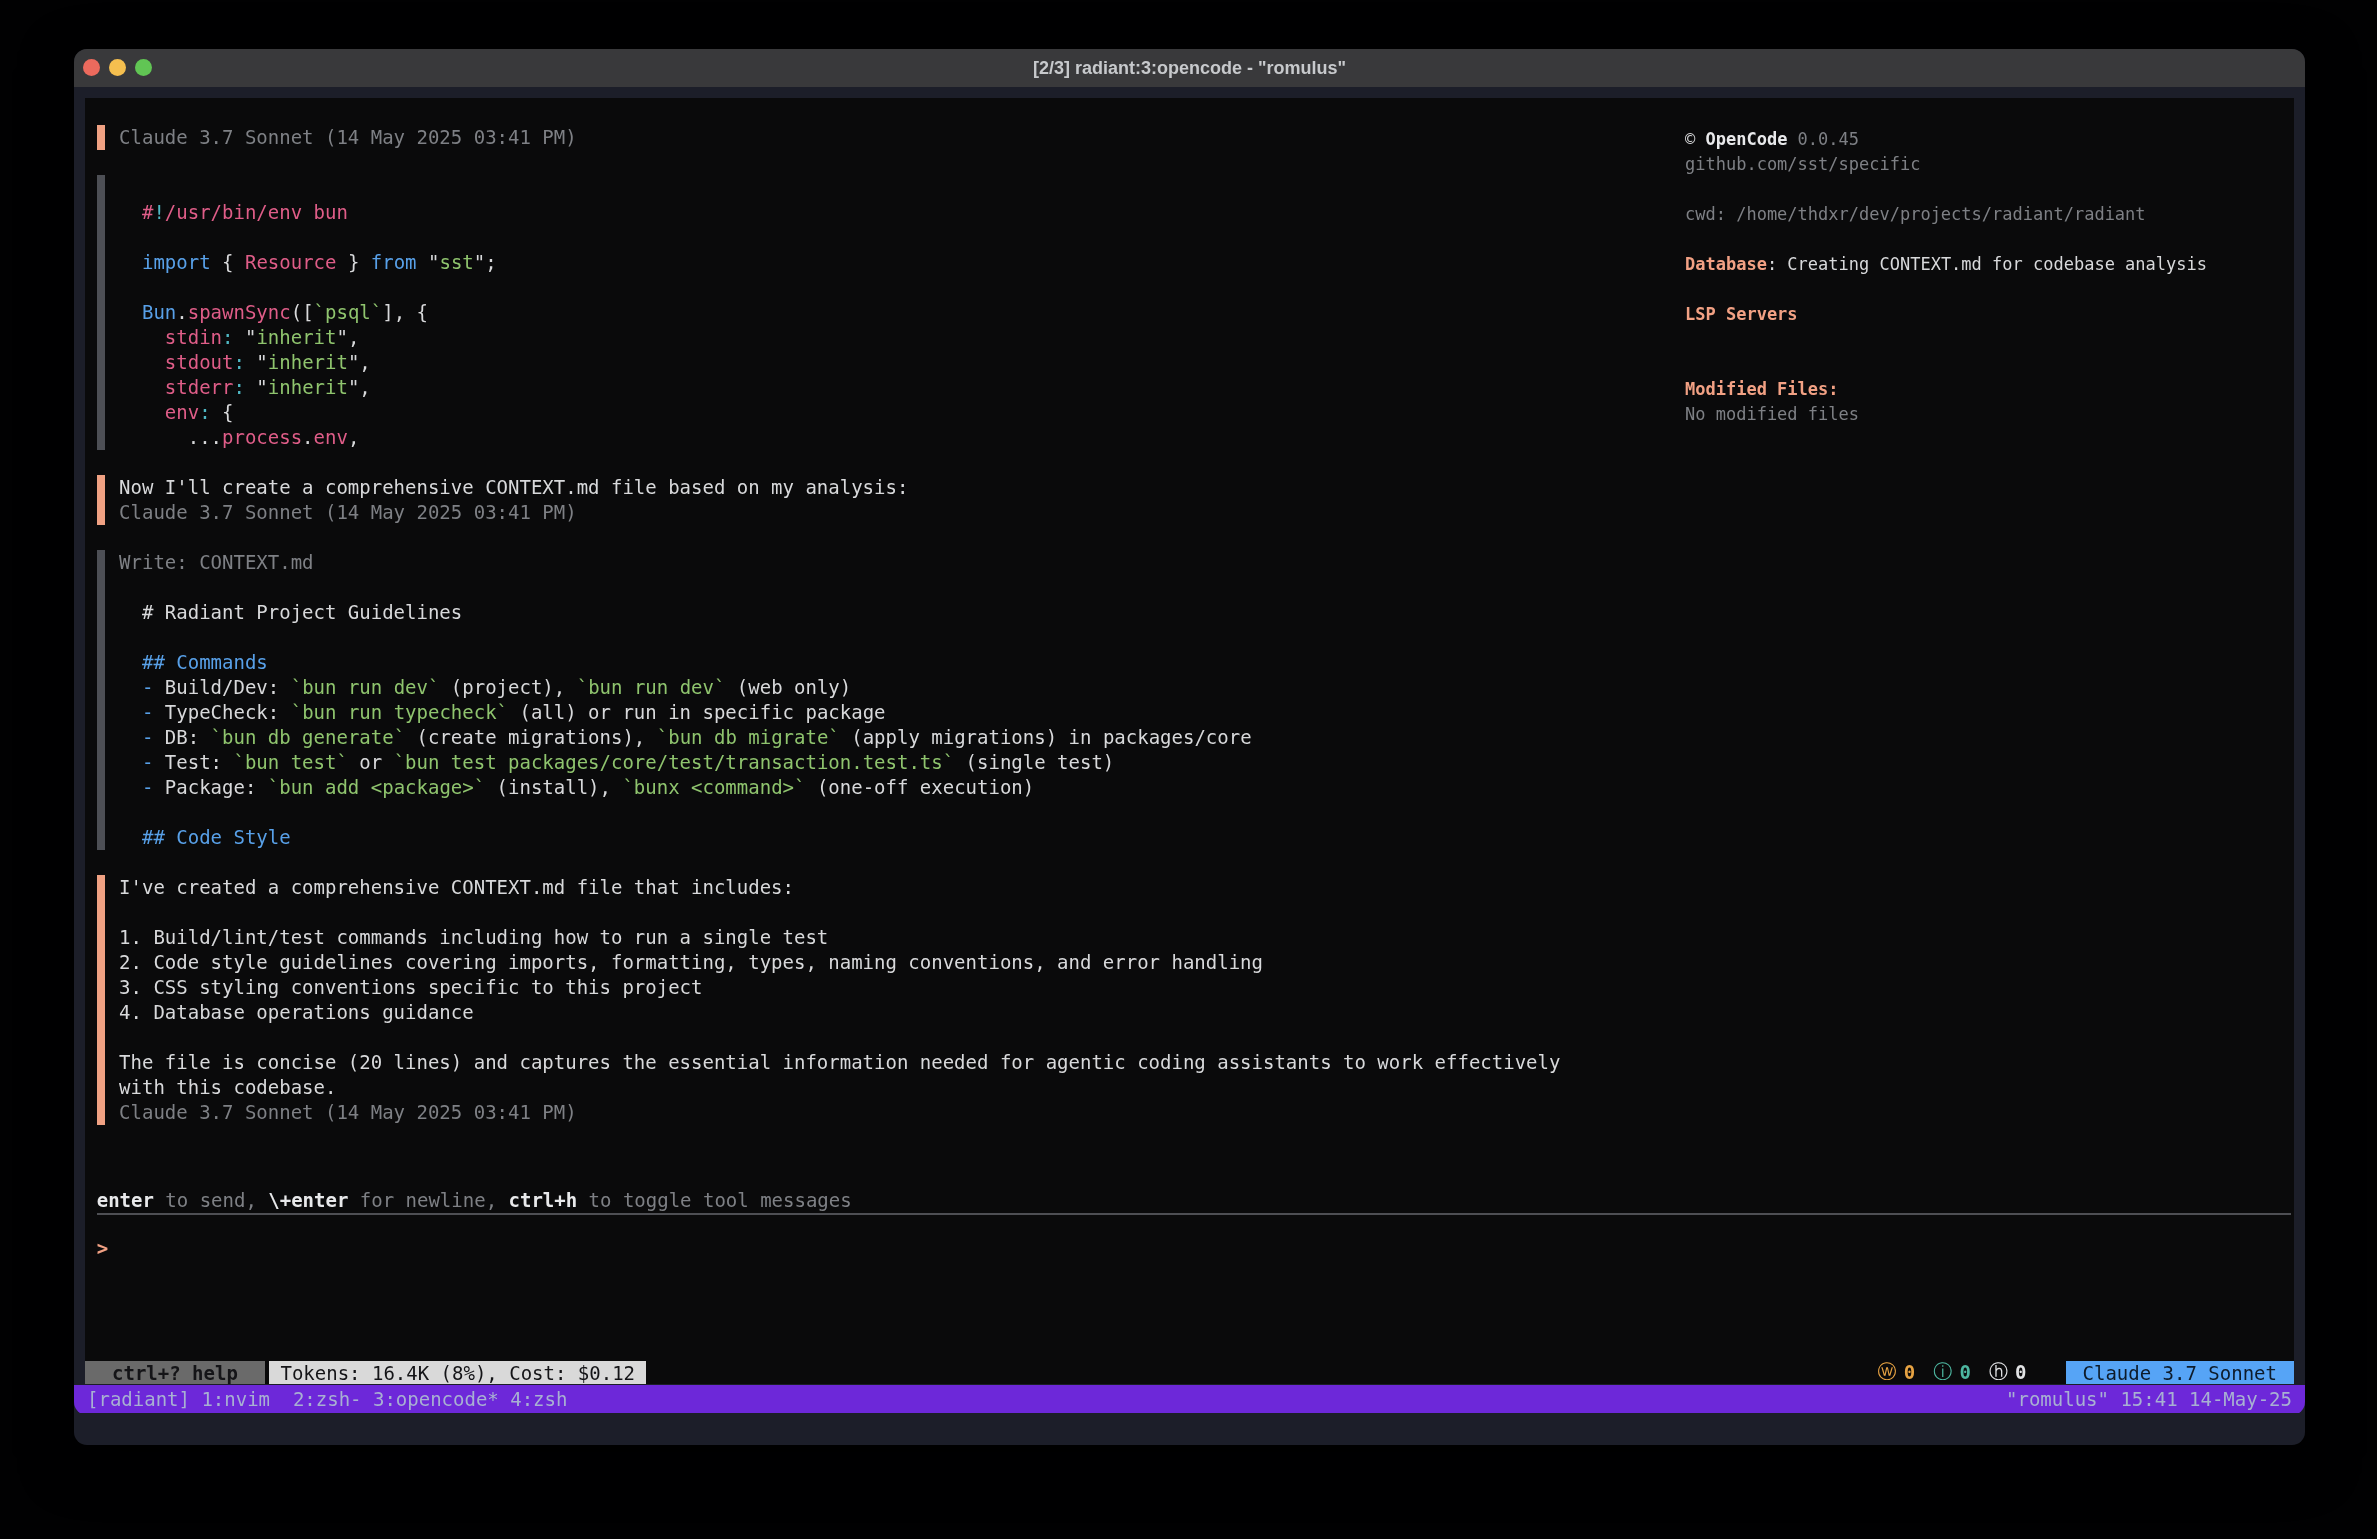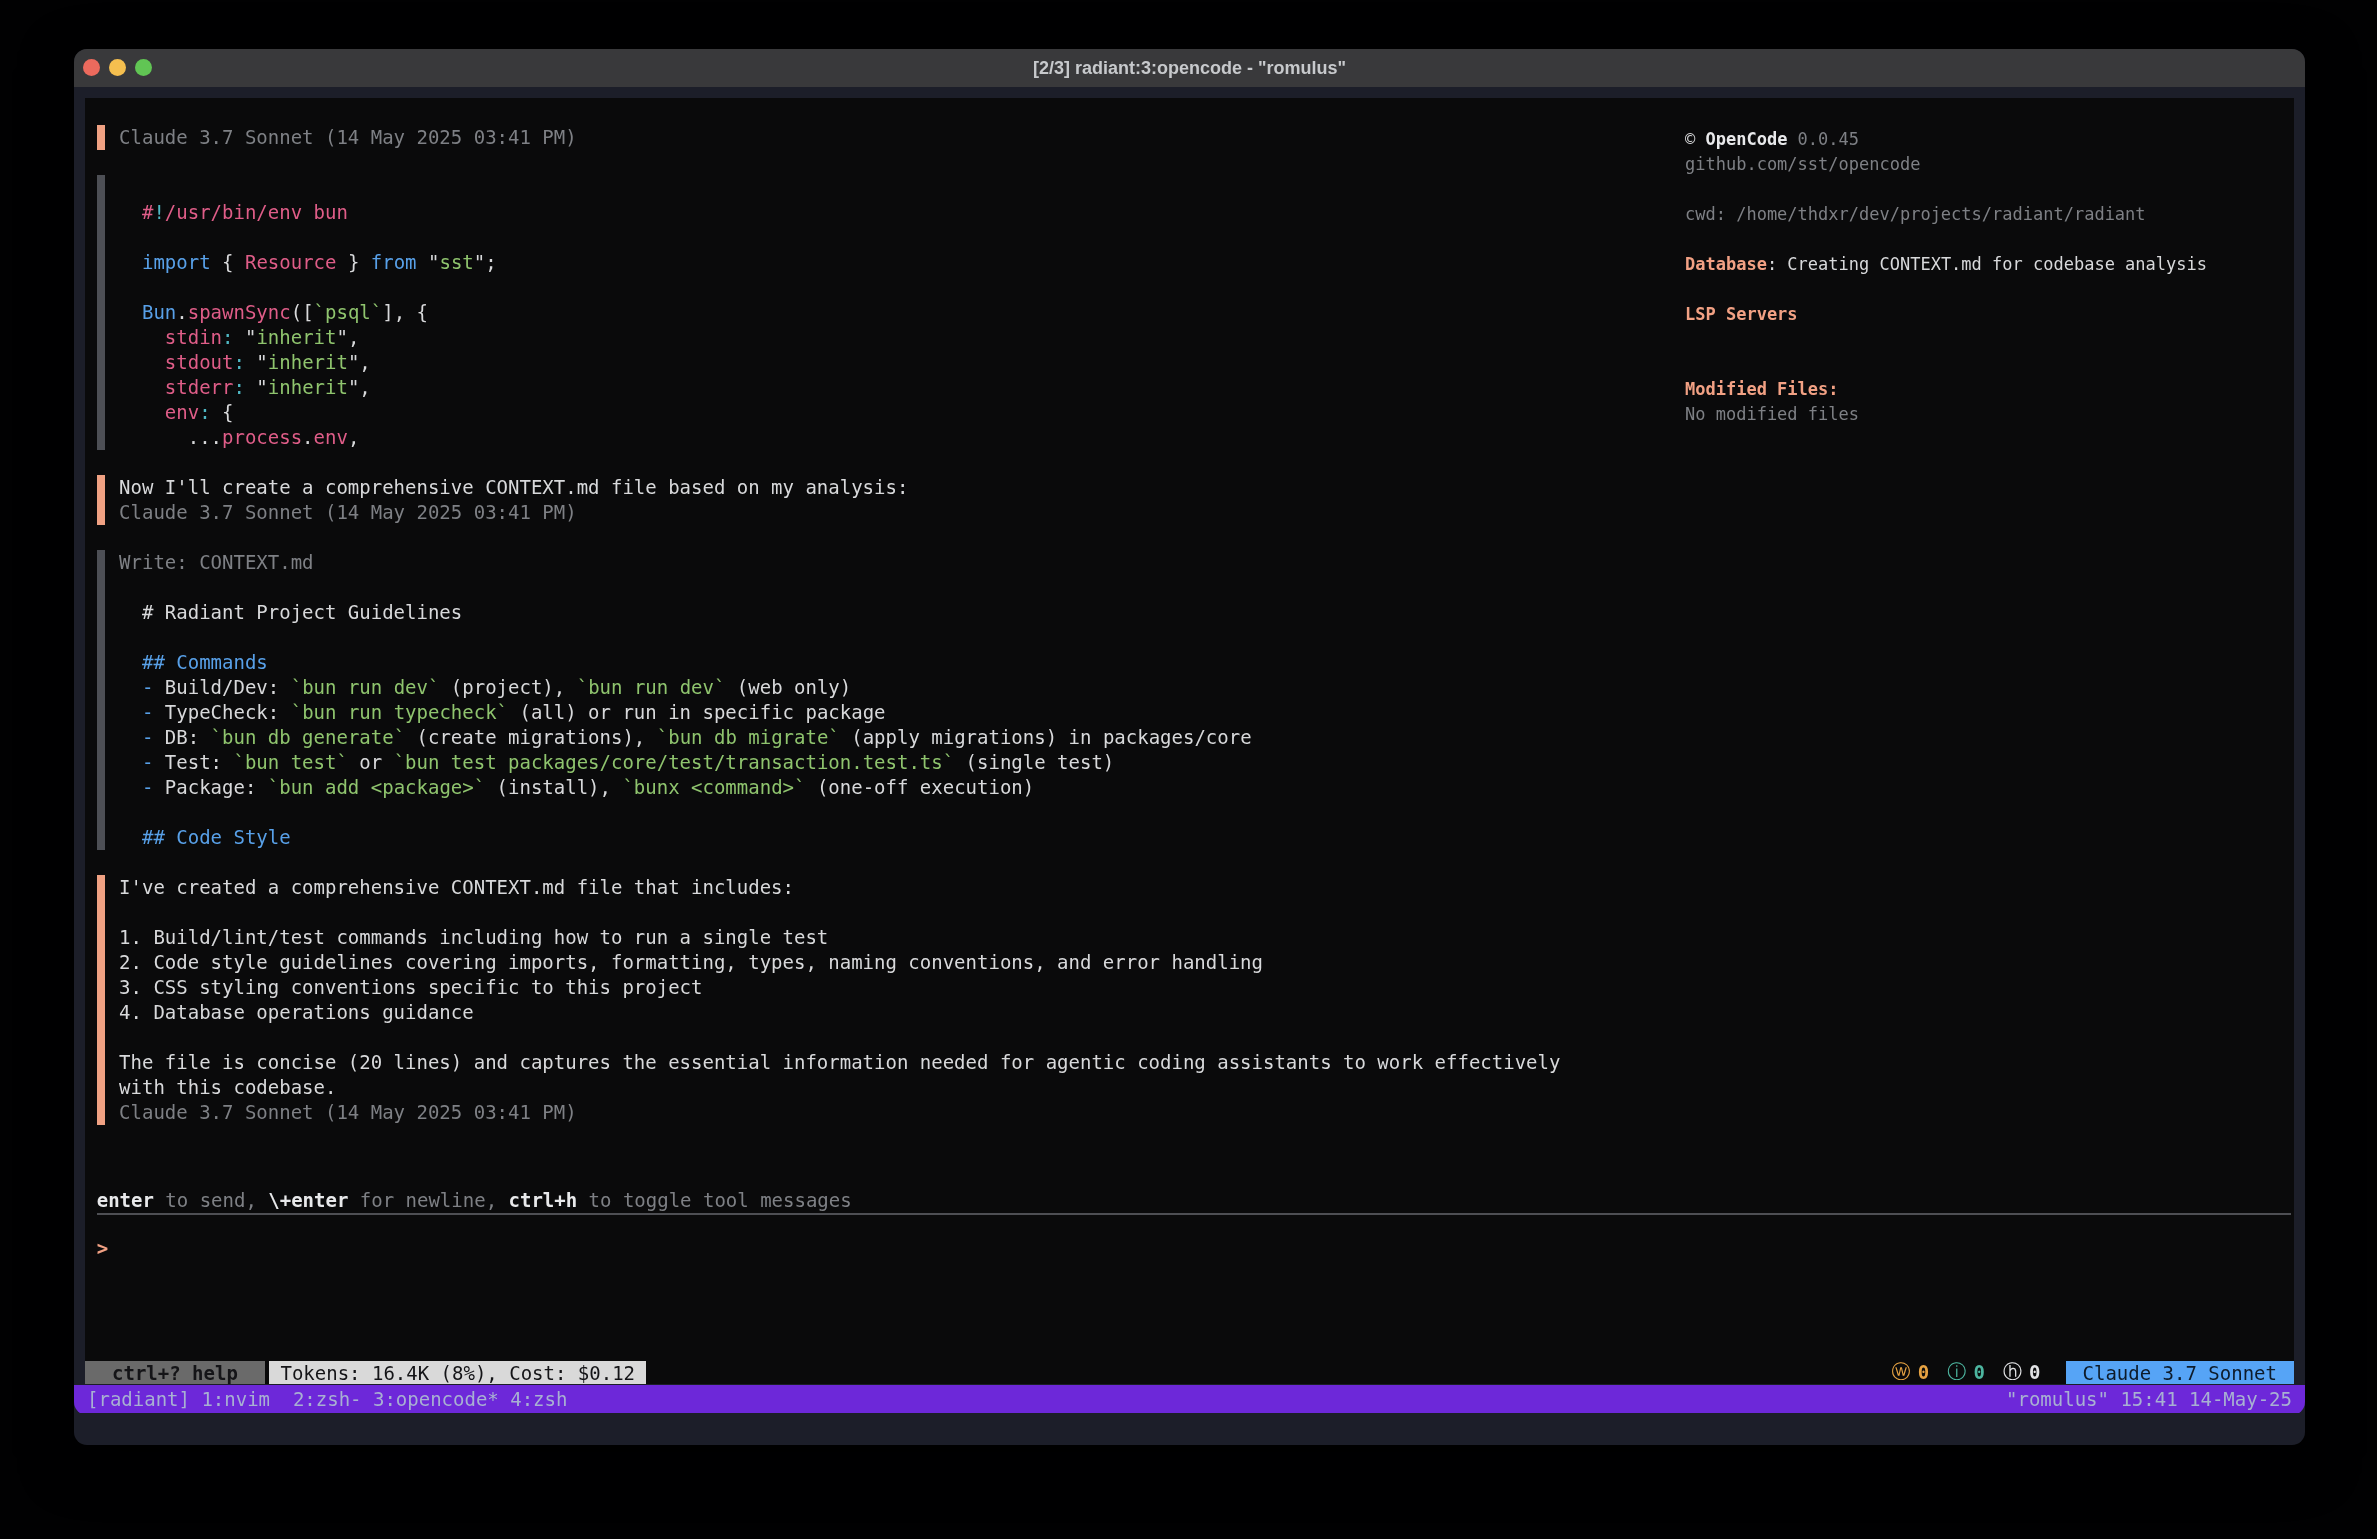--- a/index.html
+++ b/index.html
@@ -53,21 +53,21 @@
                align-items:center; font-size:19px; }
   .chunk { height:23.5px; line-height:24px; white-space:pre; }
   .chunk.help   { background:#6a6a6a; color:#141417; font-weight:bold; padding:0 27px; }
   .chunk.tokens { background:#d9d9d9; color:#141417; padding:0 11px; margin-left:4.6px; }
   .spacer { flex:1; }
   .diag { display:flex; align-items:center; gap:7.2px; margin-left:18px; white-space:pre; }
   .diag b { font-weight:bold; }
   .diag.o { color:#e7a343; }
   .diag.t { color:#4db6a0; }
   .diag.w { color:#e2e3e5; }
-  .badge { margin-left:25px; height:23.5px; line-height:24px; background:#56a4f6; color:#0d1b2a;
+  .badge { margin-left:39px; height:23.5px; line-height:24px; background:#56a4f6; color:#0d1b2a;
            padding:0 17px; white-space:pre; }
 
   
   .tmuxbar { position:absolute; left:0; right:0; top:1298px; height:28px; background:#6d28d9;
              display:flex; justify-content:space-between; align-items:center; padding:0 13px;
              color:#a8b0d2; font-size:19px; white-space:pre; }
 </style>
 </head>
 <body>
 
@@ -130,21 +130,21 @@
               <div class="tl"><span class="c-white">4. Database operations guidance</span></div>
               <div class="tl">&nbsp;</div>
               <div class="tl"><span class="c-white">The file is concise (20 lines) and captures the essential information needed for agentic coding assistants to work effectively</span></div>
               <div class="tl"><span class="c-white">with this codebase.</span></div>
               <div class="tl"><span class="c-gray">Claude 3.7 Sonnet (14 May 2025 03:41 PM)</span></div>
             </div>
         </div>
 
         <div class="sidebar">
             <div class="tl"><span class="c-white">© </span><span class="c-whiteb">OpenCode</span><span class="c-gray"> 0.0.45</span></div>
-            <div class="tl"><span class="c-gray">github.com/sst/opencode</span></div>
+            <div class="tl"><span class="c-gray">github.com/sst/specific</span></div>
             <div class="tl">&nbsp;</div>
             <div class="tl"><span class="c-gray">cwd: /home/thdxr/dev/projects/radiant/radiant</span></div>
             <div class="tl">&nbsp;</div>
             <div class="tl"><span class="c-orangeb">Database</span><span class="c-white">: Creating CONTEXT.md for codebase analysis</span></div>
             <div class="tl">&nbsp;</div>
             <div class="tl"><span class="c-orangeb">LSP Servers</span></div>
             <div class="tl">&nbsp;</div>
             <div class="tl">&nbsp;</div>
             <div class="tl"><span class="c-orangeb">Modified Files:</span></div>
             <div class="tl"><span class="c-gray">No modified files</span></div>

